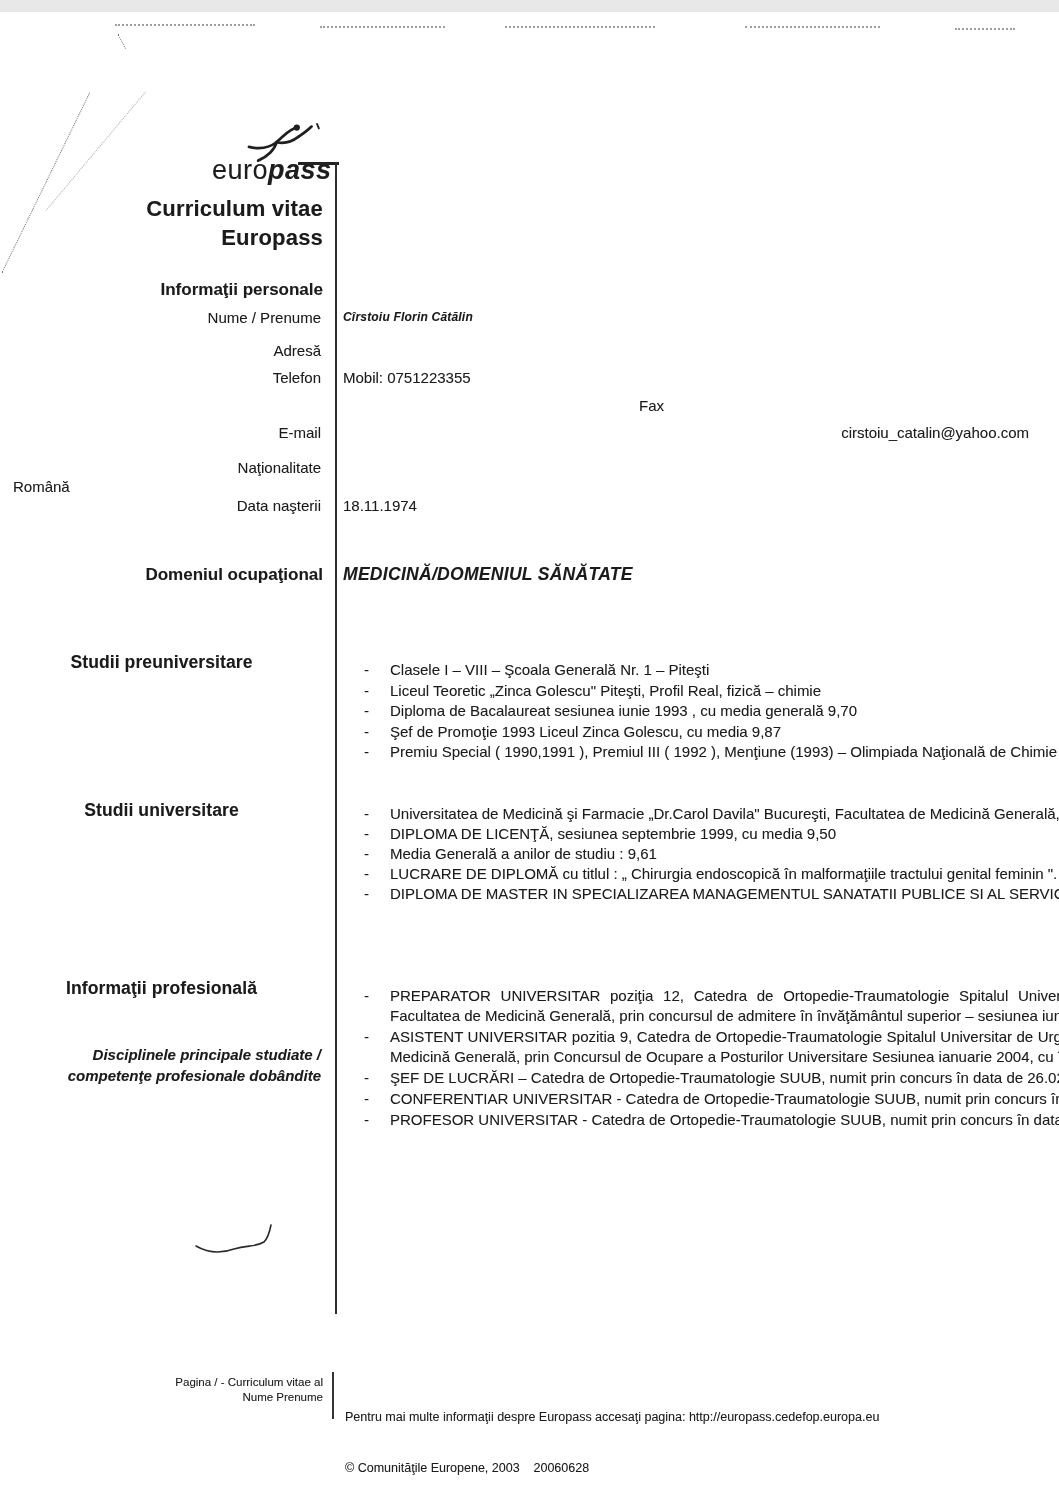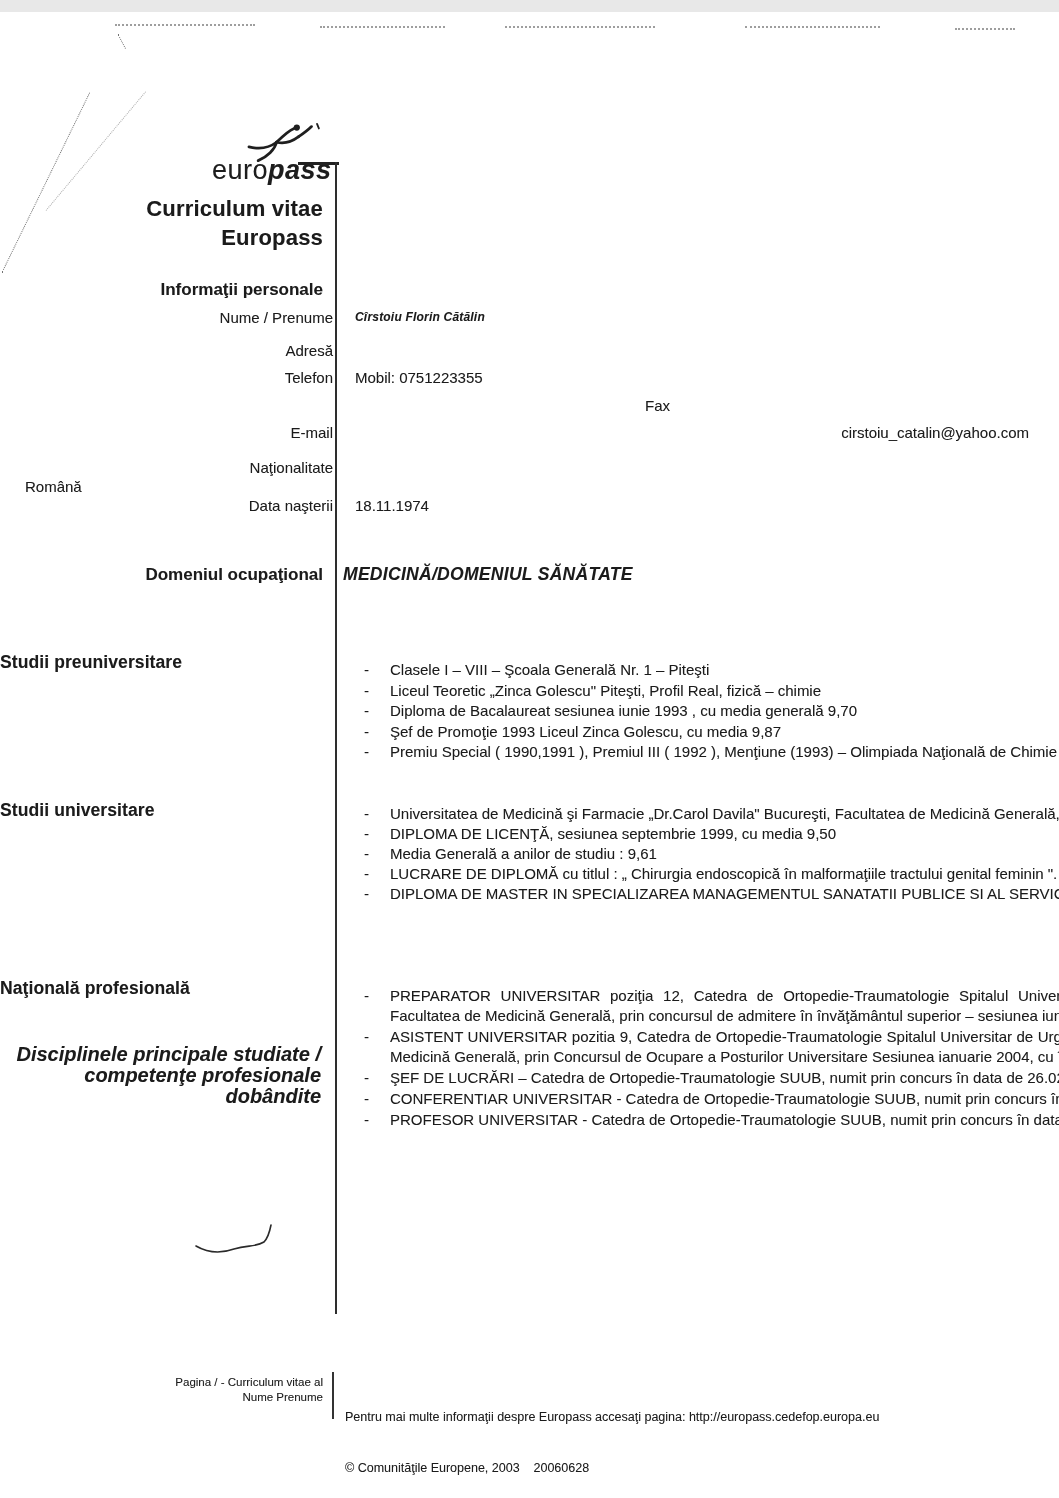--- a/index.html
+++ b/index.html
@@ -30,41 +30,41 @@
   .divider-v { position:absolute; left:335px; top:150px; width:2px; height:1152px; background:#2e2e2e; }
 
   
   .right-align-col { position:absolute; left:0; width:330px; text-align:right; box-sizing:border-box; padding-right:7px; }
 
   .cv-title { top:182px; font-weight:700; font-size:22px; line-height:29px; letter-spacing:0.2px; }
   .info-label { top:268px; font-weight:700; font-size:17px; }
 
   
   .rows { position:absolute; top:296px; left:0; right:30px; }
-  .row { display:flex; align-items:flex-start; font-size:15px; line-height:19px;padding-left:12px; }
+  .row { display:flex; align-items:flex-start; font-size:15px; line-height:19px; }
   .row .lbl { flex:none; width:330px; text-align:right; box-sizing:border-box; padding-right:9px; }
   .row .val { padding-left:13px; }
   .rows .row:nth-child(1) { min-height:33px; }
   .rows .row:nth-child(2) { min-height:27px; }
   .rows .row:nth-child(3) { min-height:28px; }
   .rows .row:nth-child(4) { min-height:27px;justify-content:center; }
   .rows .row:nth-child(5) { min-height:35px;justify-content:space-between; }
   .rows .row:nth-child(6) { min-height:35px;flex-direction:column; }
   .rows .row:nth-child(7) { min-height:27px; }
   .val-name { font-weight:700; font-style:italic; font-size:12px; letter-spacing:0.2px; }
 
   
   .occupational { position:absolute; top:552px; left:0; right:30px; display:flex; align-items:flex-end; }
   .occupational .lbl { flex:none; width:330px; text-align:right; box-sizing:border-box; padding-right:7px; font-weight:700; font-size:17px; }
   .occupational .val { padding-left:13px; font-weight:700; font-style:italic; font-size:17.5px; letter-spacing:0.3px; }
 
   
   .section { position:absolute; left:0; right:36px; }
-  .section-label { position:absolute; left:0; top:0; width:330px; text-align:left; box-sizing:border-box; padding-right:7px; font-weight:700; font-size:17.5px; letter-spacing:0.1px; }
-  .section-sublabel { position:absolute; left:0; width:330px; text-align:right; box-sizing:border-box; padding-right:9px; font-weight:700; font-style:italic; font-size:20px; line-height:21px; }
+  .section-label { position:absolute; left:0; top:0; width:330px; text-align:center; box-sizing:border-box; padding-right:7px; font-weight:700; font-size:17.5px; letter-spacing:0.1px; }
+  .section-sublabel { position:absolute; left:0; width:330px; text-align:right; box-sizing:border-box; padding-right:9px; font-weight:700; font-style:italic; font-size:15px; line-height:21px; }
   .items { position:absolute; left:352px; right:0; margin:0; padding:0; list-style:none; }
   .bullet { display:flex; font-size:15px; margin:0 0 1px 0; }
   .bullet .dash { flex:none; width:38px; box-sizing:border-box; padding-left:12px; }
   .bullet .dash::before { content:"-"; }
   .bullet .txt { flex:1; text-align:justify; }
   .section-s1 { top:640px; } .section-s1 .items { top:8px; }  .section-s1 .bullet { line-height:19.5px; }
   .section-s2 { top:788px; } .section-s2 .items { top:4px; }  .section-s2 .bullet { line-height:19px; }
   .section-s3 { top:966px; } .section-s3 .items { top:8px; }  .section-s3 .bullet { line-height:20px; }
   .section-s3 .section-sublabel { top:66px; }
 
@@ -201,21 +201,21 @@
           <span class="txt">LUCRARE DE DIPLOMĂ cu titlul : „ Chirurgia endoscopică în malformaţiile tractului genital feminin ".</span>
         </li>
       <li class="bullet">
           <span class="dash"></span>
           <span class="txt">DIPLOMA DE MASTER IN SPECIALIZAREA MANAGEMENTUL SANATATII PUBLICE SI AL SERVICIILOR DE SANATATE – NR.51/ 15.04.2008</span>
         </li>
     </ul>
   </div>
 
   <div class="section section-s3">
-    <div class="section-label">Naţională profesională</div>
+    <div class="section-label">Informaţii profesională</div>
     <div class="section-sublabel">
       <div>Disciplinele principale studiate /</div>
       <div>competenţe profesionale dobândite</div>
     </div>
     <ul class="items" style="position:relative;">
       <li class="bullet">
           <span class="dash"></span>
           <span class="txt">PREPARATOR  UNIVERSITAR poziţia 12, Catedra de Ortopedie-Traumatologie Spitalul Universitar de Urgenţă Bucureşti, UMF Bucureşti- Facultatea de Medicină Generală, prin concursul de admitere în învăţământul superior – sesiunea iunie 2000, cu încadrare de la 1 octombrie 2000.</span>
         </li>
       <li class="bullet">

